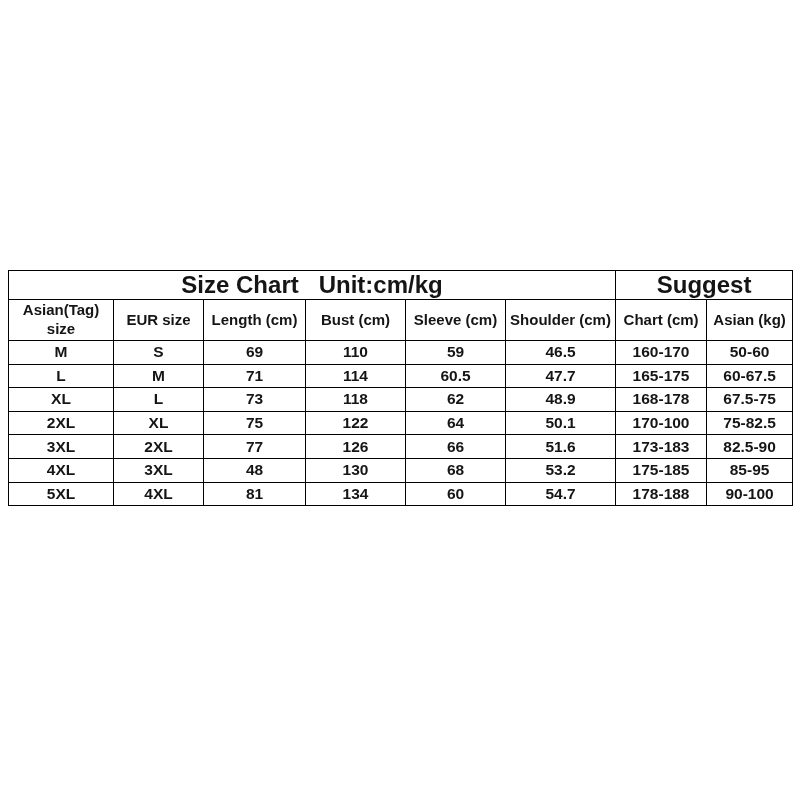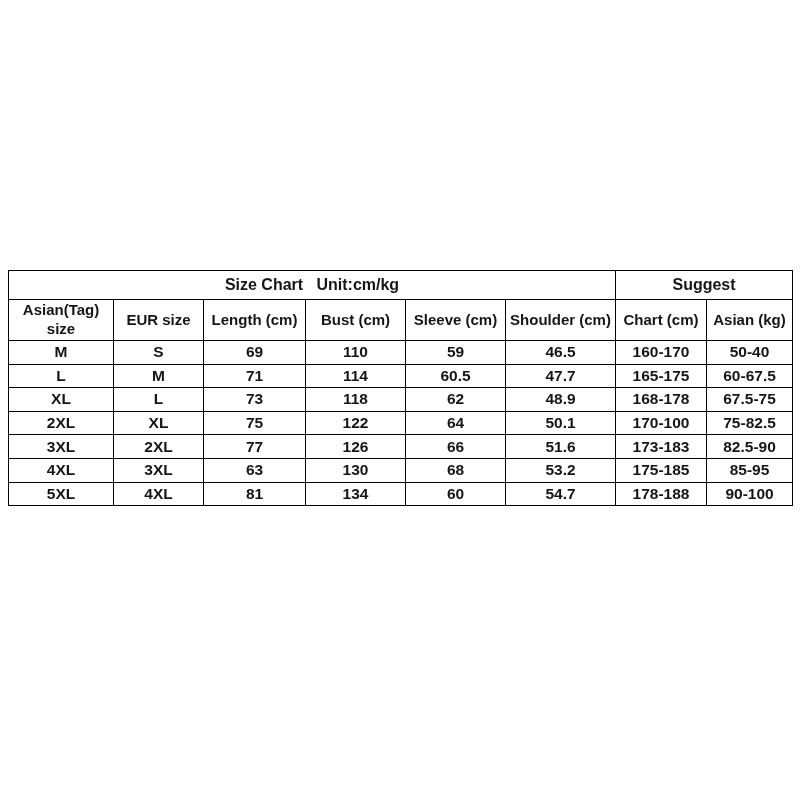--- a/index.html
+++ b/index.html
@@ -27,21 +27,21 @@
   table.size-chart td {
     border: 1px solid #000000;
     font-weight: bold;
     text-align: center;
     vertical-align: middle;
     padding: 0;
     overflow: hidden;
   }
   tr.title-row th {
     height: 28px;
-    font-size: 16px;
+    font-size: 24px;
     white-space: pre;
   }
   tr.header-row th {
     height: 40px;
     font-size: 15px;
     line-height: 1.25;
     white-space: pre-line;
   }
   tr.data-row td {
     height: 22.6px;
@@ -81,21 +81,21 @@
       <th>Asian (kg)</th>
     </tr>
     <tr class="data-row">
       <td>M</td>
       <td>S</td>
       <td>69</td>
       <td>110</td>
       <td>59</td>
       <td>46.5</td>
       <td>160-170</td>
-      <td>50-40</td>
+      <td>50-60</td>
     </tr>
     <tr class="data-row">
       <td>L</td>
       <td>M</td>
       <td>71</td>
       <td>114</td>
       <td>60.5</td>
       <td>47.7</td>
       <td>165-175</td>
       <td>60-67.5</td>
@@ -126,21 +126,21 @@
       <td>77</td>
       <td>126</td>
       <td>66</td>
       <td>51.6</td>
       <td>173-183</td>
       <td>82.5-90</td>
     </tr>
     <tr class="data-row">
       <td>4XL</td>
       <td>3XL</td>
-      <td>63</td>
+      <td>48</td>
       <td>130</td>
       <td>68</td>
       <td>53.2</td>
       <td>175-185</td>
       <td>85-95</td>
     </tr>
     <tr class="data-row">
       <td>5XL</td>
       <td>4XL</td>
       <td>81</td>

